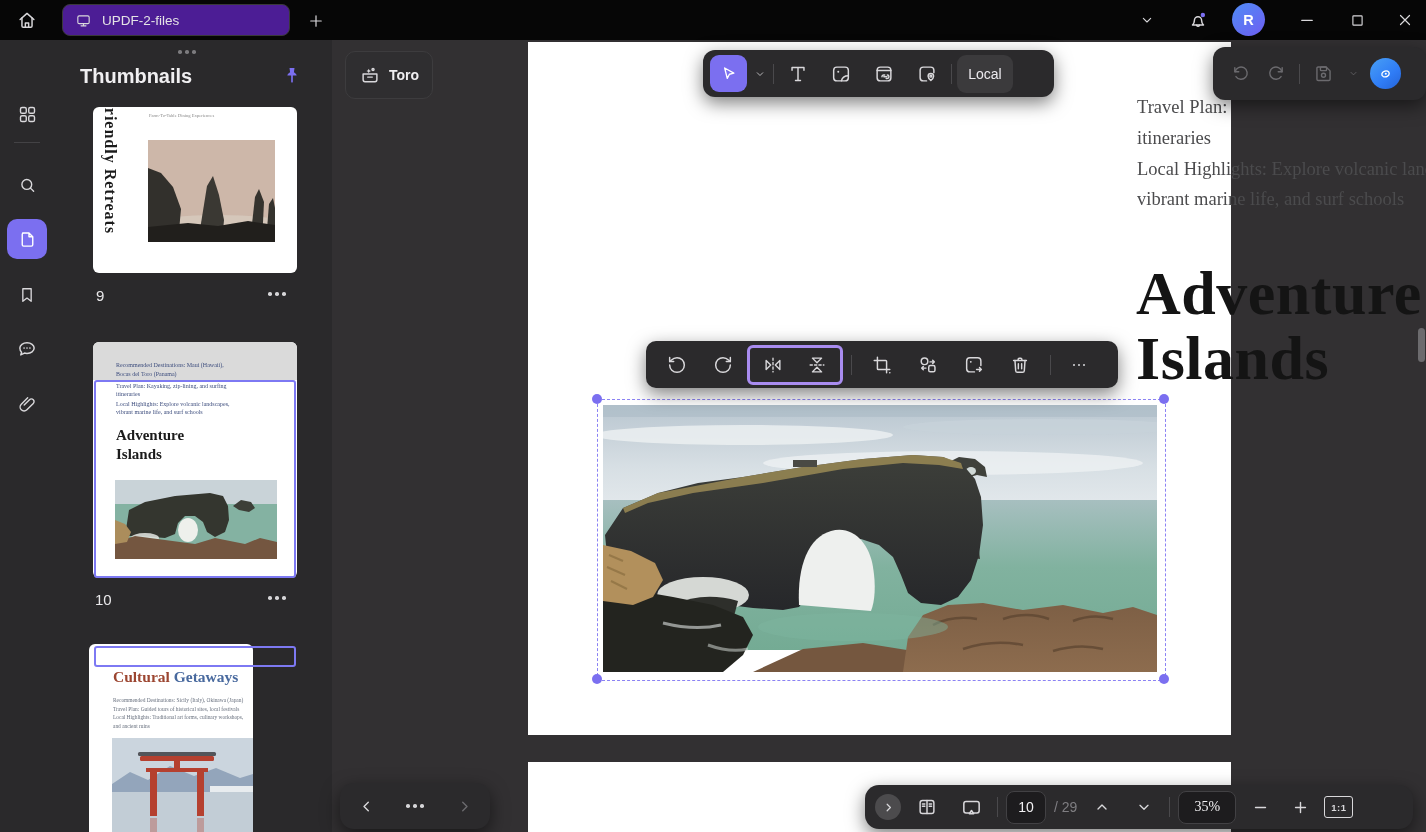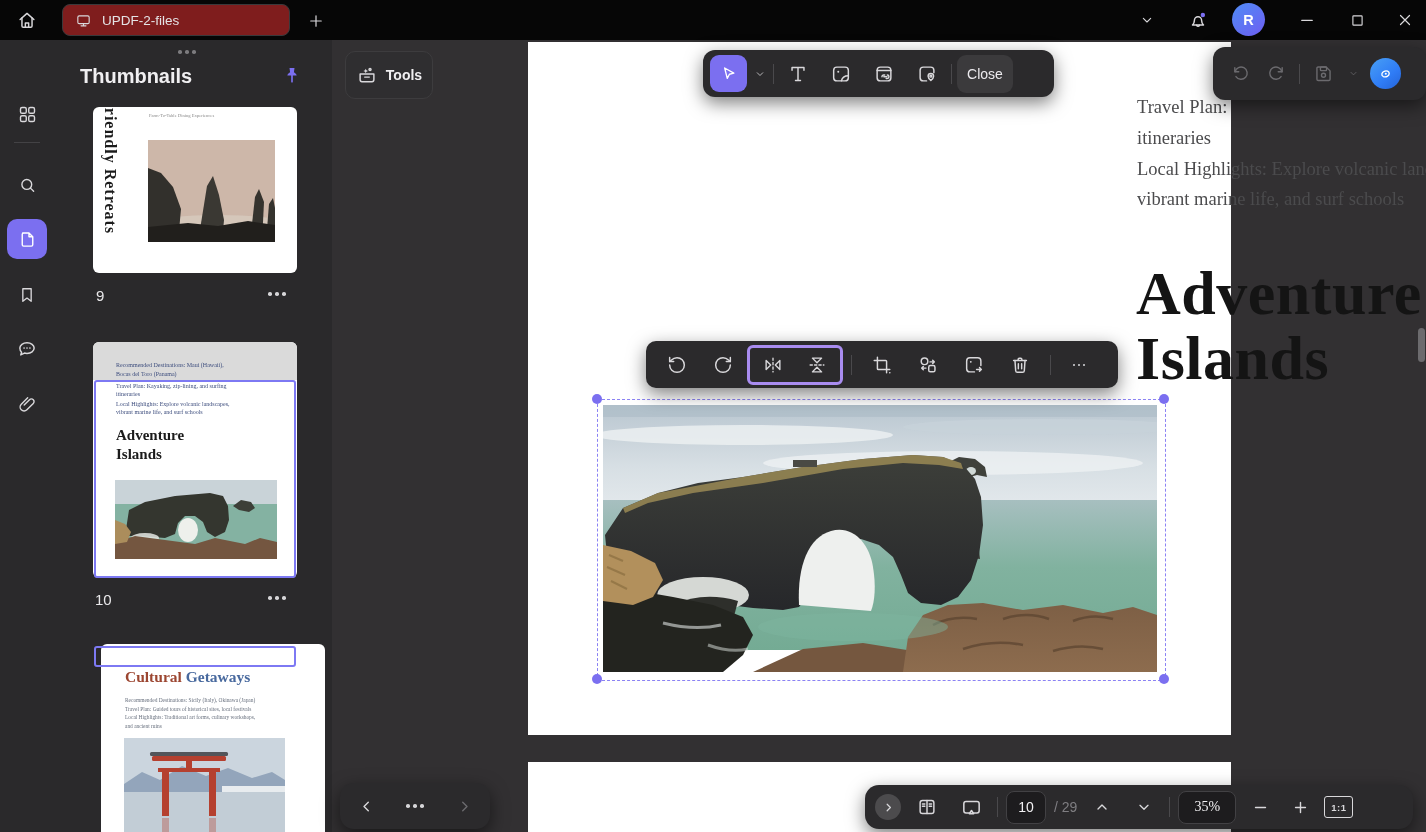--- a/index.html
+++ b/index.html
@@ -5,21 +5,21 @@
   html,body{margin:0;padding:0;background:#0a0a0a;width:1426px;height:832px;overflow:hidden;
     font-family:"Liberation Sans",sans-serif;-webkit-font-smoothing:antialiased;}
   .abs{position:absolute;}
   .stage{position:relative;width:1426px;height:832px;}
   svg{display:block;}
   .ic{display:flex;align-items:center;justify-content:center;color:#d9d8db;}
   .ic svg{stroke:currentColor;fill:none;stroke-width:1.6;stroke-linecap:round;stroke-linejoin:round;}
   .dim{color:#6b6a6e;}
   
   .titlebar{left:0;top:0;width:1426px;height:40px;background:#060606;}
-  .tab{left:62px;top:4px;width:228px;height:32px;background:#7f1d1d;border:1px solid #3a393b;border-radius:8px;
+  .tab{left:62px;top:4px;width:228px;height:32px;background:#4c1d95;border:1px solid #3a393b;border-radius:8px;
     display:flex;align-items:center;gap:10px;padding:0 12px;box-sizing:border-box;color:#e4e3e5;font-size:13.5px;}
   
   .rail{left:0;top:40px;width:54px;height:792px;background:#2a292b;}
   .thumbs{left:54px;top:40px;width:278px;height:792px;background:#2a292b;}
   .viewer{left:332px;top:40px;width:1094px;height:792px;background:#323032;}
   .railbtn{width:40px;height:40px;border-radius:10px;}
   .railbtn.active{background:var(--accent,#7b6ff0);color:#fff;}
   .card{background:#fff;border-radius:6px;overflow:hidden;}
   .pagenum{color:#e9e8ea;font-size:15px;}
   .dots3{display:flex;gap:3.5px;align-items:center;}
@@ -209,21 +209,21 @@
       </svg>
     </div>
     <div class="abs vprect" style="left:40px;top:340px;width:198px;height:194px;"></div>
     <div class="abs pagenum" style="left:41px;top:551px;">10</div>
     <div class="abs dots3" style="left:214px;top:556px;">
         <i></i>
         <i></i>
         <i></i>
       </div>
 
-    <div class="abs card" style="left:47px;top:604px;width:224px;height:188px;border-radius:6px 6px 0 0;">
+    <div class="abs card" style="left:35px;top:604px;width:164px;height:188px;border-radius:6px 6px 0 0;">
       <div class="thumbheading" style="position:absolute;left:24px;top:24px;font-size:15.5px;">
         <span style="color:#9c4631;">Cultural</span>
         <span style="color:#48699e;">Getaways</span>
       </div>
       <div class="tinytxt" style="left:24px;top:53px;font-size:5.4px;color:#68707e;">Recommended Destinations: Sicily (Italy), Okinawa (Japan)</div>
       <div class="tinytxt" style="left:24px;top:61.5px;font-size:5.4px;color:#68707e;">Travel Plan: Guided tours of historical sites, local festivals</div>
       <div class="tinytxt" style="left:24px;top:70px;font-size:5.4px;color:#68707e;">Local Highlights: Traditional art forms, culinary workshops,</div>
       <div class="tinytxt" style="left:24px;top:78.5px;font-size:5.4px;color:#68707e;">and ancient ruins</div>
       <svg class="abs" style="left:23px;top:94px;" width="161" height="94" viewBox="0 0 161 94">
         <rect width="161" height="94" fill="#cbd5de"></rect>
@@ -248,21 +248,21 @@
   <div class="abs bar" style="left:345px;top:51px;width:86px;height:46px;border-radius:10px;border:1px solid #3d3c3e;
        box-shadow:none;background:#2f2e30;gap:8px;justify-content:center;">
     <span class="ic">
       <svg width="22" height="22" viewBox="0 0 24 24">
         <path d="M4.5 11 h15 v6.3 a2 2 0 0 1-2 2 h-11 a2 2 0 0 1-2-2 z"></path>
           <path d="M9.5 14.3 h5"></path>
         <path d="M10.6 5.2 l.8 1.7 1.7.8 -1.7.8 -.8 1.7 -.8-1.7 -1.7-.8 1.7-.8 z" fill="currentColor" stroke="none"></path>
         <circle cx="15.3" cy="6" r="1.1"></circle>
       </svg>
     </span>
-    <span style="color:#f0eff1;font-size:14px;font-weight:bold;">Tools</span>
+    <span style="color:#f0eff1;font-size:14px;font-weight:bold;">Toro</span>
   </div>
 
   <div class="abs page" style="left:528px;top:42px;width:703px;height:693px;">
     <div class="docline" style="top:55px;">Travel Plan:</div>
     <div class="docline" style="top:86px;">itineraries</div>
     <div class="docline" style="top:117px;">Local Highlights: Explore volcanic landscapes,</div>
     <div class="docline" style="top:147px;">vibrant marine life, and surf schools</div>
     <div class="heading">
       <div>Adventure</div>
       <div>Islands</div>
@@ -358,21 +358,21 @@
     </div>
     <div class="ic toolbtn">
       <svg width="22" height="22" viewBox="0 0 24 24">
         <path d="M11.5 19.5 H8 A3.5 3.5 0 0 1 4.5 16 V8 A3.5 3.5 0 0 1 8 4.5 h8 A3.5 3.5 0 0 1 19.5 8 v2.5"></path>
         <path d="M16.2 11.5 a3 3 0 0 1 3 3 c0 2.1-3 4.6-3 4.6 s-3-2.5-3-4.6 a3 3 0 0 1 3-3 z"></path>
           <circle cx="16.2" cy="14.4" r="1"></circle>
       </svg>
     </div>
     <div class="divv"></div>
     <div class="closebtn">
-      <span>Close</span>
+      <span>Local</span>
     </div>
   </div>
 
   <div class="abs bar" style="left:1213px;top:47px;width:213px;height:53px;border-radius:12px;padding:0 10px 0 14px;gap:10px;box-sizing:border-box;">
     <div class="ic dim" style="width:26px;height:38px;">
       <svg width="21" height="21" viewBox="0 0 24 24">
           <path d="M5.5 5.5 v4.5 h4.5"></path>
           <path d="M5.8 10 A7 7 0 1 1 6.8 15.5"></path>
         </svg>
     </div>

